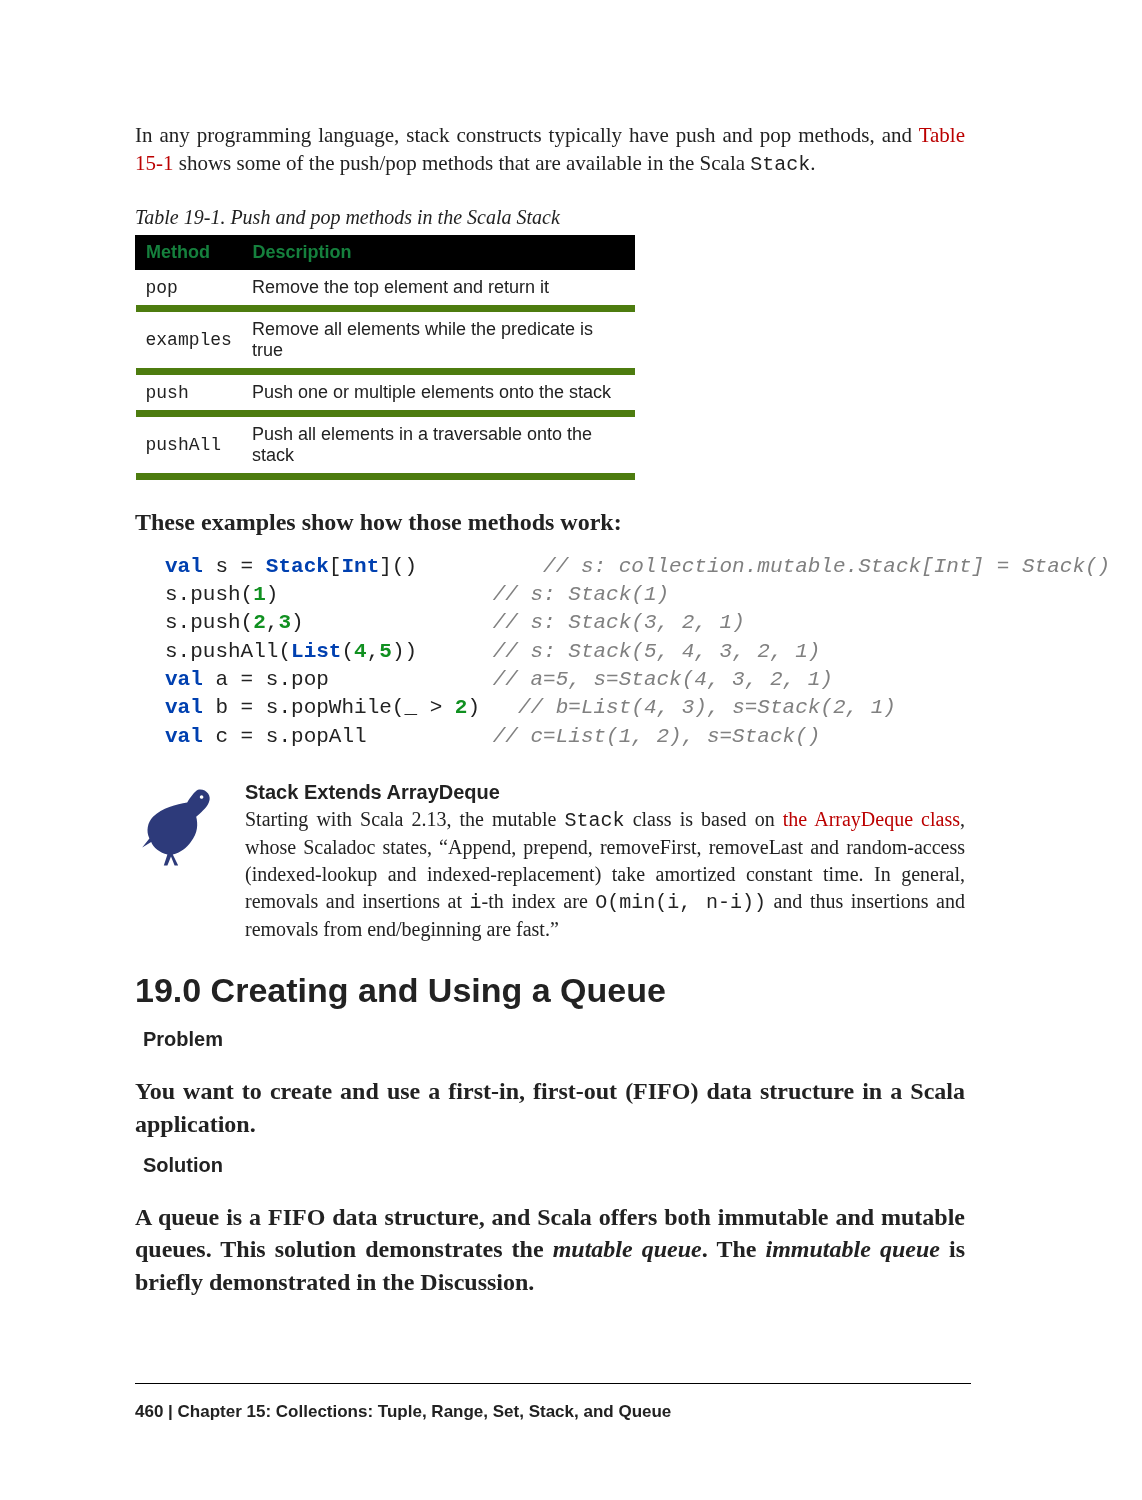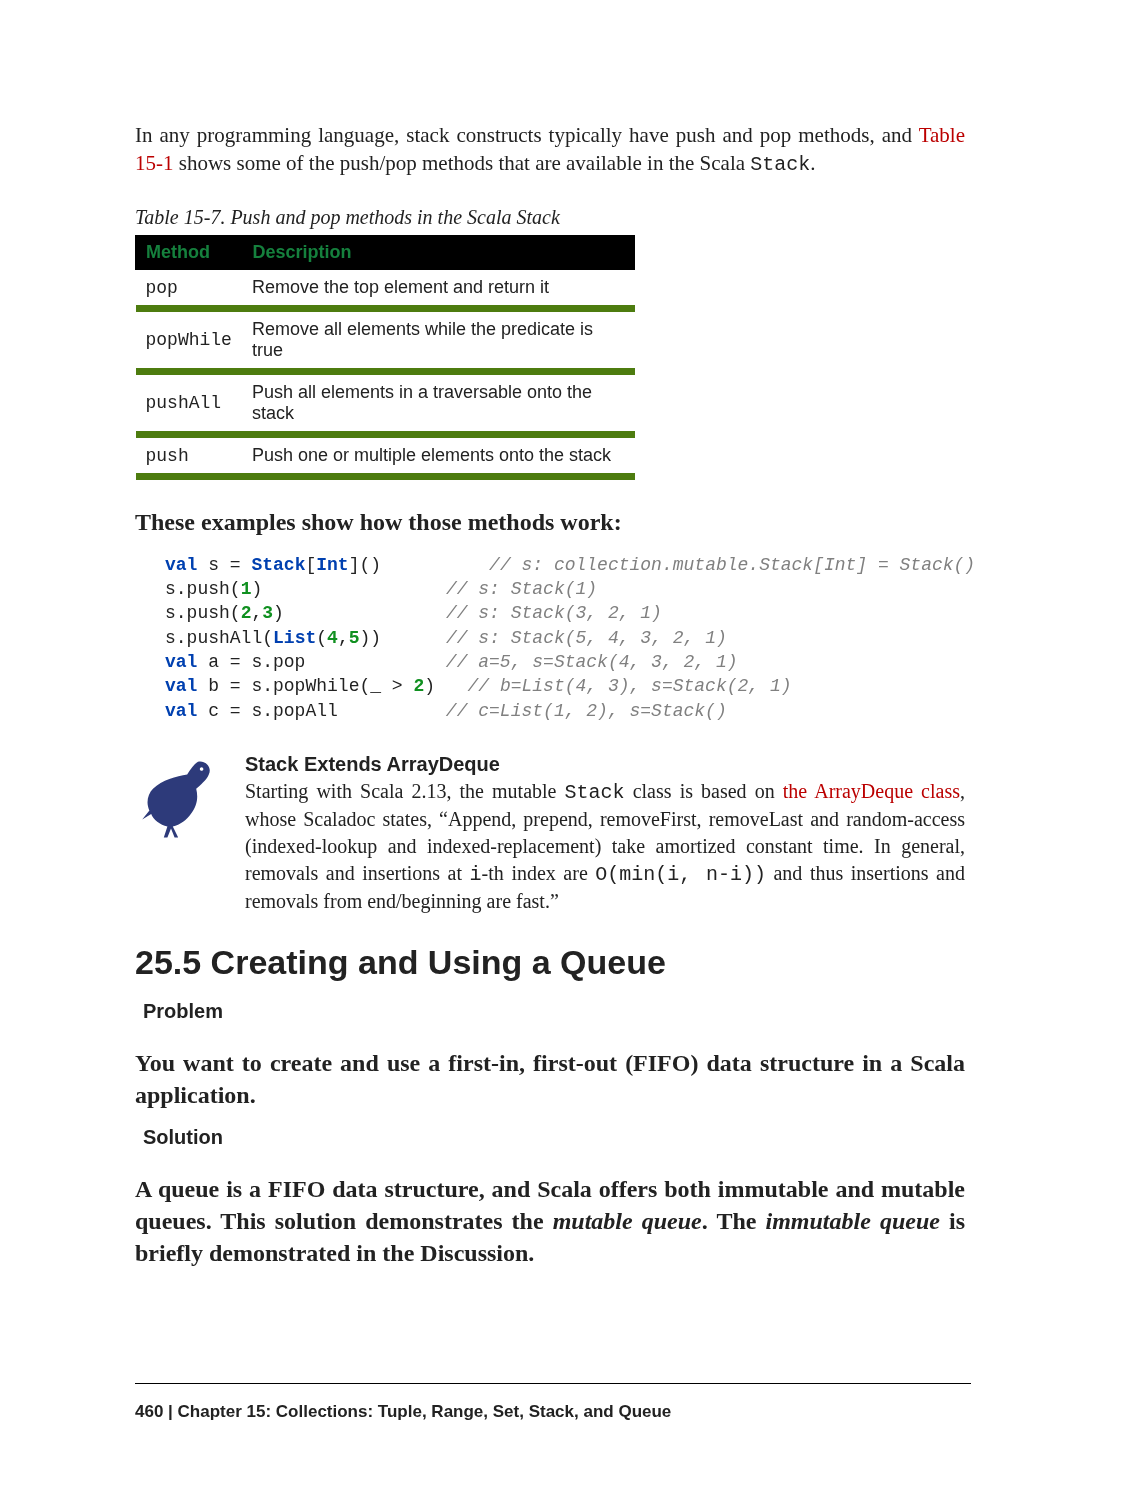--- a/index.html
+++ b/index.html
@@ -59,21 +59,21 @@
     font-size: 18px;
   }
   .body-text {
     font-size: 24px;
     line-height: 1.35;
     margin-bottom: 14px;
     font-weight: bold;
   }
   .code-block {
     font-family: Consolas, 'Courier New', monospace;
-    font-size: 18px;
+    font-size: 21px;
     line-height: 1.35;
     white-space: pre;
     margin: 0 0 28px 30px;
   }
   .kw { color: #0040b0; font-weight: bold; }
   .tp { color: #0040b0; font-weight: bold; }
   .num { color: #109020; font-weight: bold; }
   .com { color: #808080; font-style: italic; }
   .note {
     display: flex;
@@ -124,45 +124,45 @@
 </style>
 </head>
 <body>
 
 <div class="page">
 
   <p class="intro">
     <span>In any programming language, stack constructs typically have push and pop methods, and </span><span class="link">Table 15-1</span><span> shows some of the push/pop methods that are available in the Scala </span><span class="code-inline">Stack</span><span>.</span>
   </p>
 
-  <div class="table-caption">Table 15-7. Push and pop methods in the Scala Stack</div>
+  <div class="table-caption">Table 19-1. Push and pop methods in the Scala Stack</div>
 
   <table class="methods">
     <thead>
       <tr>
         <th>Method</th>
         <th>Description</th>
       </tr>
     </thead>
     <tbody>
       <tr>
         <td class="method">pop</td>
         <td class="desc"><span>Remove the top element and return it</span><span class="code-inline"></span><span></span></td>
       </tr>
       <tr>
-        <td class="method">popWhile</td>
+        <td class="method">examples</td>
         <td class="desc"><span>Remove all elements while the predicate is true</span><span class="code-inline"></span><span></span></td>
+      </tr>
+      <tr>
+        <td class="method">push</td>
+        <td class="desc"><span>Push one or multiple elements onto the stack</span><span class="code-inline"></span><span></span></td>
       </tr>
       <tr>
         <td class="method">pushAll</td>
         <td class="desc"><span>Push all elements in a traversable onto the stack</span><span class="code-inline"></span><span></span></td>
-      </tr>
-      <tr>
-        <td class="method">push</td>
-        <td class="desc"><span>Push one or multiple elements onto the stack</span><span class="code-inline"></span><span></span></td>
       </tr>
     </tbody>
   </table>
 
   <p class="body-text">These examples show how those methods work:</p>
 
   <div class="code-block"><span class="kw">val</span><span> s = </span><span class="tp">Stack</span><span>[</span><span class="tp">Int</span><span>]()          </span><span class="com">// s: collection.mutable.Stack[Int] = Stack()</span>
 <span>s.push(</span><span class="num">1</span><span>)                 </span><span class="com">// s: Stack(1)</span>
 <span>s.push(</span><span class="num">2</span><span>,</span><span class="num">3</span><span>)               </span><span class="com">// s: Stack(3, 2, 1)</span>
 <span>s.pushAll(</span><span class="tp">List</span><span>(</span><span class="num">4</span><span>,</span><span class="num">5</span><span>))      </span><span class="com">// s: Stack(5, 4, 3, 2, 1)</span>
@@ -175,21 +175,21 @@
       <svg viewBox="0 0 100 100" width="90" height="90">
         <path fill="#2d3a7a" d="M 70 12 C 78 10 86 18 82 26 C 80 32 72 38 68 42 C 70 50 70 60 62 70 C 58 76 50 82 42 84 L 48 96 L 44 96 L 40 86 L 36 96 L 32 96 L 36 84 C 28 82 20 76 18 70 L 8 76 L 16 66 C 12 58 14 48 20 42 C 30 32 46 28 58 26 C 62 20 66 14 70 12 Z M 74 18 C 73 18 72 19 72 20 C 72 21 73 22 74 22 C 75 22 76 21 76 20 C 76 19 75 18 74 18 Z"></path>
       </svg>
     </div>
     <div class="note-body">
       <div class="note-title">Stack Extends ArrayDeque</div>
       <span>Starting with Scala 2.13, the mutable </span><span class="code-inline">Stack</span><span> class is based on </span><span class="link">the ArrayDeque class</span><span>, whose Scaladoc states, “Append, prepend, removeFirst, removeLast and random-access (indexed-lookup and indexed-replacement) take amortized constant time. In general, removals and insertions at </span><span class="code-inline">i</span><span>-th index are </span><span class="code-inline">O(min(i, n-i))</span><span> and thus insertions and removals from end/beginning are fast.”</span>
     </div>
   </div>
 
-  <h1 class="section">25.5 Creating and Using a Queue</h1>
+  <h1 class="section">19.0 Creating and Using a Queue</h1>
 
   <h2 class="sub">Problem</h2>
   <p class="body-text" style="text-align:justify">You want to create and use a first-in, first-out (FIFO) data structure in a Scala application.</p>
 
   <h2 class="sub">Solution</h2>
   <p class="body-text" style="text-align:justify">
     <span>A queue is a FIFO data structure, and Scala offers both immutable and mutable queues. This solution demonstrates the </span><span class="em">mutable queue</span><span>. The </span><span class="em">immutable queue</span><span> is briefly demonstrated in the Discussion.</span>
   </p>
 
   <div class="footer">

